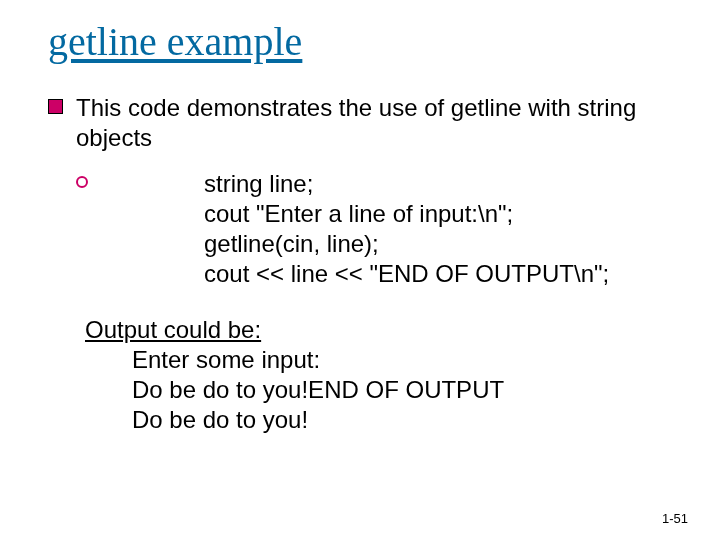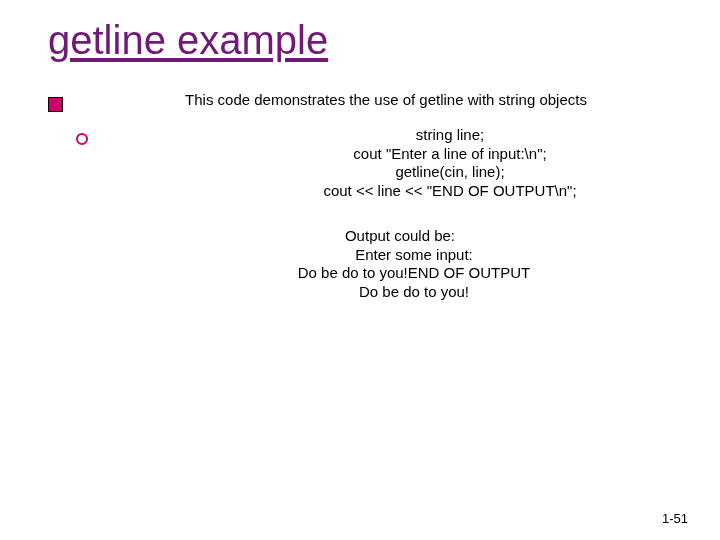--- a/index.html
+++ b/index.html
@@ -14,30 +14,30 @@
   }
   .slide {
     box-sizing: border-box;
     width: 720px;
     height: 540px;
     padding: 18px 24px 0 48px;
     position: relative;
   }
   .title {
     font-size: 40px;
-    color: #701a75;
+    color: #0369a1;
     text-decoration: underline;
     text-underline-offset: 4px;
     margin: 0 0 28px 0;
     font-weight: 400;
+    font-family: Liberation Serif, serif;
   }
   .body {
-    font-size: 15px;
+    font-size: 24px;
     line-height: 1.25;
-    text-align: center;
   }
   .l1 {
     position: relative;
     padding-left: 28px;
     margin-bottom: 0;
   }
   .sq-bullet {
     position: absolute;
     left: 0;
     top: 6px;
@@ -63,21 +63,22 @@
     box-sizing: border-box;
   }
   .code-block {
     margin-left: 100px;
   }
   .code-line {
     white-space: pre;
   }
   .out-head {
     margin-top: 26px;
-    margin-left: 56px;
+    margin-left: 37px;
+    text-decoration: underline;
   }
   .out-block {
     margin-left: 84px;
   }
   .pagenum {
     position: absolute;
     right: 32px;
     bottom: 14px;
     font-size: 13px;
   }

